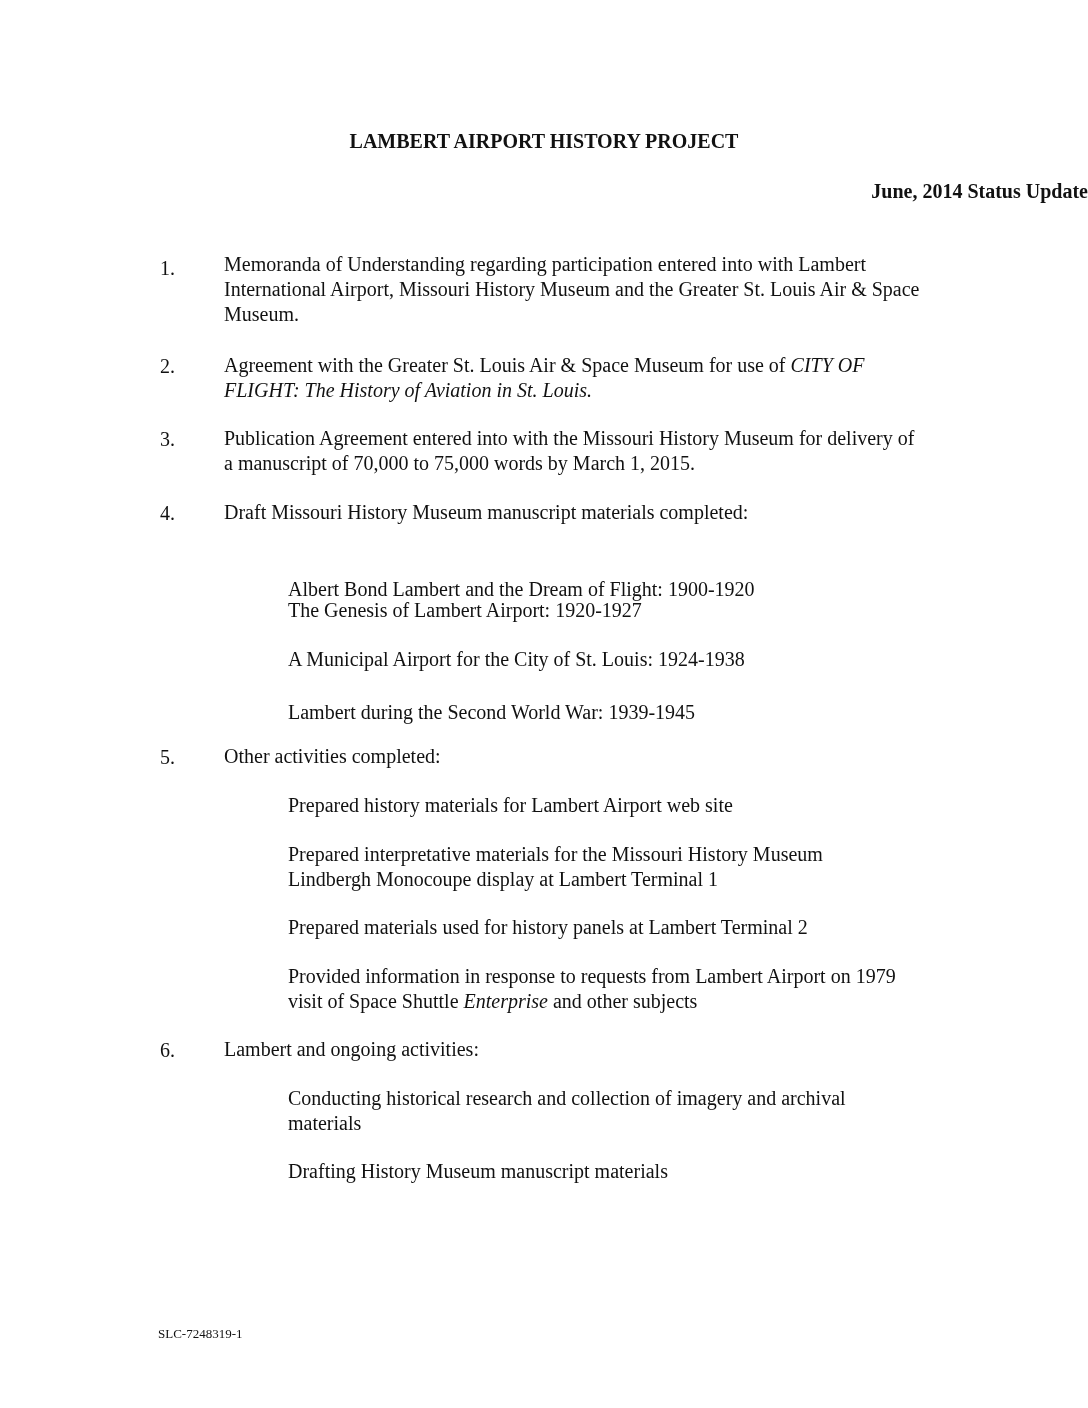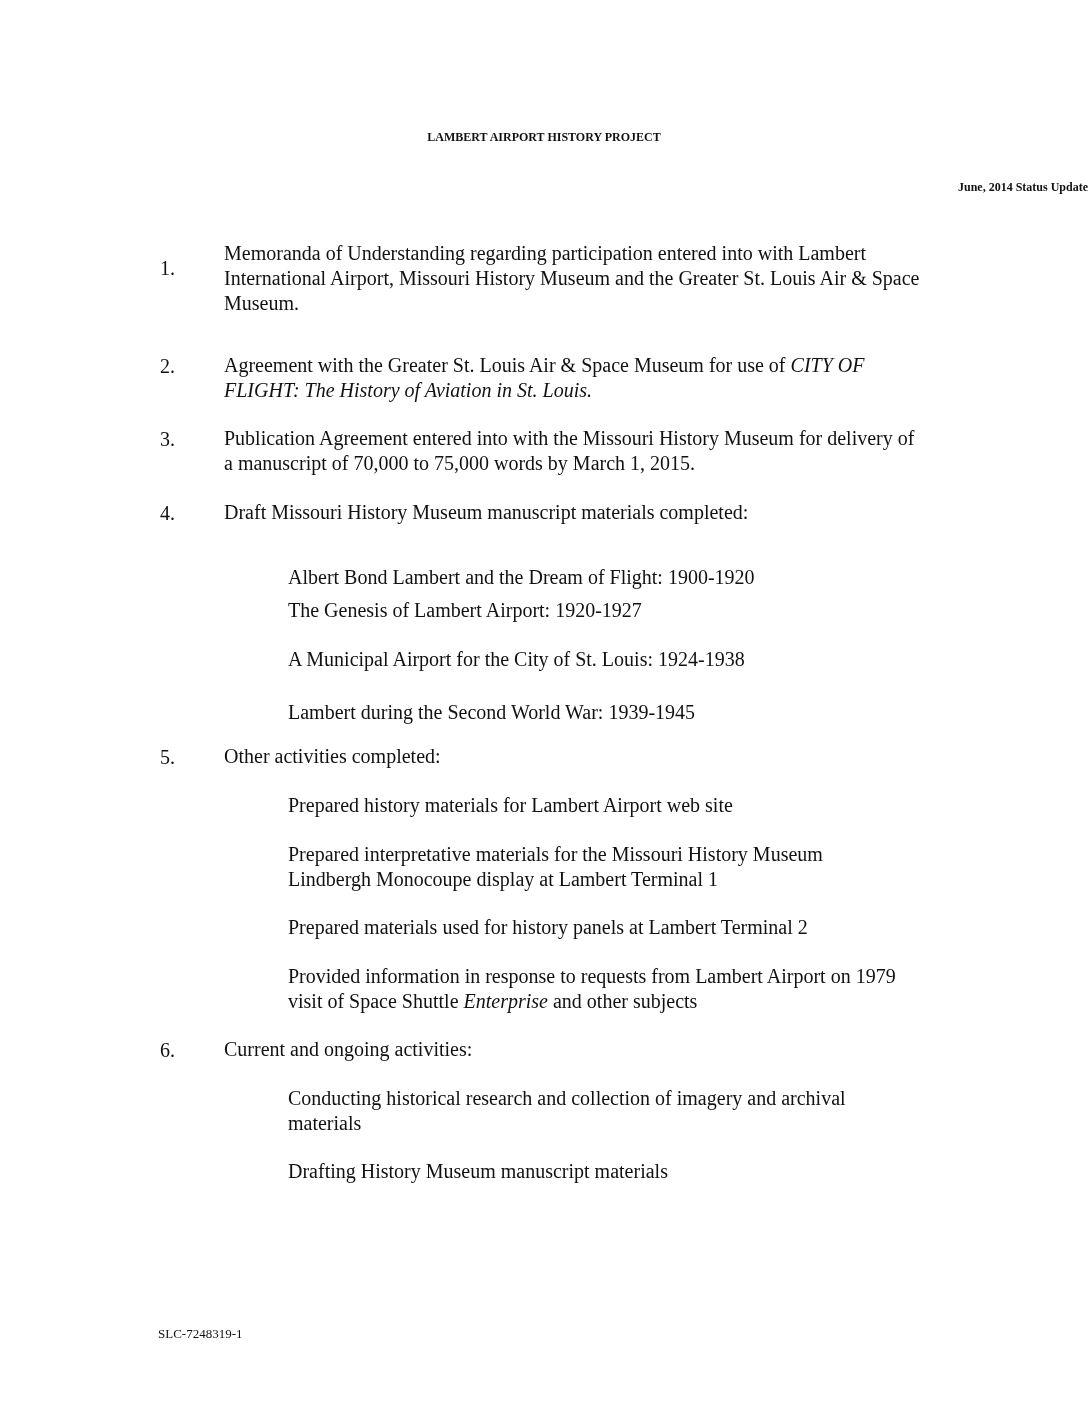--- a/index.html
+++ b/index.html
@@ -1,55 +1,55 @@
 <!DOCTYPE html>
 <html><head>
 <meta charset="utf-8">
 <style>
   html, body { margin: 0; padding: 0; background: #ffffff; }
   body { width: 1088px; height: 1408px; position: relative; overflow: hidden;
          font-family: "Liberation Serif", "DejaVu Serif", serif; color: #111; }
-  .title { position: absolute; left: 0; width: 1088px; text-align: center; font-weight: bold; font-size: 12px; }
+  .title { position: absolute; left: 0; width: 1088px; text-align: center; font-weight: bold; font-size: 20px; }
   .t1 { top: 130px; }
   .t2 { top: 180px; text-align: right; }
   .num { position: absolute; left: 160px; font-size: 20px; }
   .para { position: absolute; left: 224px; width: 700px; font-size: 20px; line-height: 25px; }
   .sub { position: absolute; left: 288px; width: 620px; font-size: 20px; line-height: 25px; }
   .footer { position: absolute; left: 158px; top: 1326px; font-size: 13px; text-align: right; }
   i { font-style: italic; }
 </style>
 </head>
 <body>
 
 <div>
   <div class="title t1">LAMBERT AIRPORT HISTORY PROJECT</div>
   <div class="title t2">June, 2014 Status Update</div>
 
   <div class="num" style="top:257px">1.</div>
-  <div class="para" style="top:241px">Memoranda of Understanding regarding participation entered into with Lambert International Airport, Missouri History Museum and the Greater St. Louis Air &amp; Space Museum.</div>
+  <div class="para" style="top:252px">Memoranda of Understanding regarding participation entered into with Lambert International Airport, Missouri History Museum and the Greater St. Louis Air &amp; Space Museum.</div>
 
   <div class="num" style="top:355px">2.</div>
   <div class="para" style="top:353px"><span>Agreement with the Greater St. Louis Air &amp; Space Museum for use of </span><i>CITY OF FLIGHT: The History of Aviation in St. Louis.</i></div>
 
   <div class="num" style="top:428px">3.</div>
   <div class="para" style="top:426px">Publication Agreement entered into with the Missouri History Museum for delivery of a manuscript of 70,000 to 75,000 words by March 1, 2015.</div>
 
   <div class="num" style="top:502px">4.</div>
   <div class="para" style="top:500px">Draft Missouri History Museum manuscript materials completed:</div>
-  <div class="sub" style="top:565px">Albert Bond Lambert and the Dream of Flight:  1900-1920</div>
+  <div class="sub" style="top:577px">Albert Bond Lambert and the Dream of Flight:  1900-1920</div>
   <div class="sub" style="top:598px">The Genesis of Lambert Airport: 1920-1927</div>
   <div class="sub" style="top:647px">A Municipal Airport for the City of St. Louis: 1924-1938</div>
   <div class="sub" style="top:700px">Lambert during the Second World War: 1939-1945</div>
 
   <div class="num" style="top:746px">5.</div>
   <div class="para" style="top:744px">Other activities completed:</div>
   <div class="sub" style="top:793px">Prepared history materials for Lambert Airport web site</div>
   <div class="sub" style="top:842px">Prepared interpretative materials for the Missouri History Museum Lindbergh Monocoupe display at Lambert Terminal 1</div>
   <div class="sub" style="top:915px">Prepared materials used for history panels at Lambert Terminal 2</div>
   <div class="sub" style="top:964px"><span>Provided information in response to requests from Lambert Airport on 1979 visit of Space Shuttle </span><i>Enterprise</i><span> and other subjects</span></div>
 
   <div class="num" style="top:1039px">6.</div>
-  <div class="para" style="top:1037px">Current and ongoing activities:</div>
+  <div class="para" style="top:1037px">Lambert and ongoing activities:</div>
   <div class="sub" style="top:1086px">Conducting historical research and collection of imagery and archival materials</div>
   <div class="sub" style="top:1159px">Drafting History Museum manuscript materials</div>
 
   <div class="footer">SLC-7248319-1</div>
 </div>
 
 </body></html>

